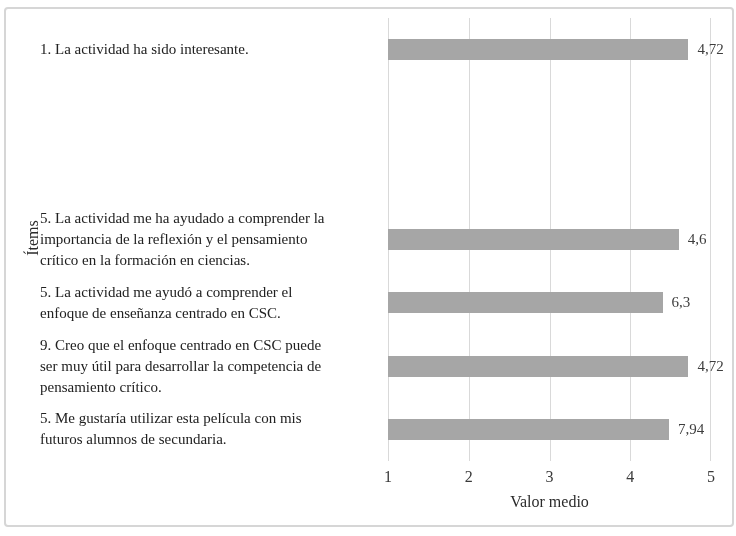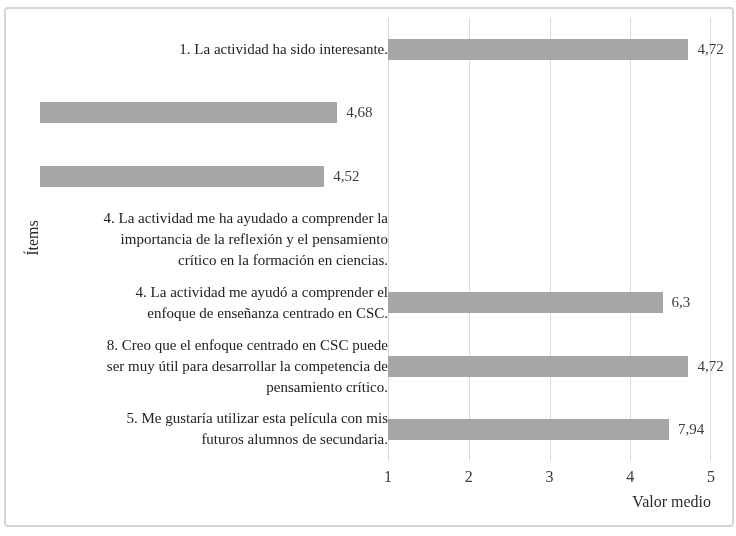--- a/index.html
+++ b/index.html
@@ -46,21 +46,21 @@
   }
   .row {
     flex: 1 1 0;
     display: flex;
     align-items: center;
     min-height: 0;
   }
   .cat-label {
     width: 348px;
     flex: 0 0 348px;
-    text-align: right;
+    text-align: left;
     white-space: pre-line;
     font-size: 15px;
     line-height: 21px;
     color: #212121;
   }
   .bar-zone {
     position: relative;
     flex: 0 0 323px;
     width: 323px;
     height: 100%;
@@ -95,21 +95,21 @@
   }
   .xtick:nth-child(1) { left: 0%; }
   .xtick:nth-child(2) { left: 25%; }
   .xtick:nth-child(3) { left: 50%; }
   .xtick:nth-child(4) { left: 75%; }
   .xtick:nth-child(5) { left: 100%; }
   .x-title {
     position: absolute;
     left: 388px; top: 493px;
     width: 323px;
-    text-align: right;
+    text-align: center;
     font-size: 16px;
     color: #2b2b2b;
   }
   .y-title {
     position: absolute;
     left: 33px; top: 238px;
     transform: translate(-50%, -50%) rotate(-90deg);
     font-size: 16px;
     color: #2b2b2b;
     white-space: nowrap;
@@ -132,46 +132,42 @@
 
   <div class="rows">
     <div class="row">
       <div class="cat-label">1. La actividad ha sido interesante.</div>
       <div class="bar-zone">
         <div class="bar" style="width: 93%; background: rgb(166, 166, 166);"></div>
         <div class="val-label">4,72</div>
       </div>
     </div>
     <div class="row">
+    </div>
+    <div class="row">
+    </div>
+    <div class="row">
+      <div class="cat-label">5. La actividad me ha ayudado a comprender la
+importancia de la reflexión y el pensamiento
+crítico en la formación en ciencias.</div>
       <div class="bar-zone">
-        <div class="bar" style="width: 92%; background: rgb(166, 166, 166);"></div>
-        <div class="val-label">4,68</div>
+        <div class="bar" style="width: 90%; background: rgb(166, 166, 166);"></div>
+        <div class="val-label">4,6</div>
       </div>
     </div>
     <div class="row">
-      <div class="bar-zone">
-        <div class="bar" style="width: 88%; background: rgb(166, 166, 166);"></div>
-        <div class="val-label">4,52</div>
-      </div>
-    </div>
-    <div class="row">
-      <div class="cat-label">4. La actividad me ha ayudado a comprender la
-importancia de la reflexión y el pensamiento
-crítico en la formación en ciencias.</div>
-    </div>
-    <div class="row">
-      <div class="cat-label">4. La actividad me ayudó a comprender el
+      <div class="cat-label">5. La actividad me ayudó a comprender el
 enfoque de enseñanza centrado en CSC.</div>
       <div class="bar-zone">
         <div class="bar" style="width: 85%; background: rgb(166, 166, 166);"></div>
         <div class="val-label">6,3</div>
       </div>
     </div>
     <div class="row">
-      <div class="cat-label">8. Creo que el enfoque centrado en CSC puede
+      <div class="cat-label">9. Creo que el enfoque centrado en CSC puede
 ser muy útil para desarrollar la competencia de
 pensamiento crítico.</div>
       <div class="bar-zone">
         <div class="bar" style="width: 93%; background: rgb(166, 166, 166);"></div>
         <div class="val-label">4,72</div>
       </div>
     </div>
     <div class="row">
       <div class="cat-label">5. Me gustaría utilizar esta película con mis
 futuros alumnos de secundaria.</div>

